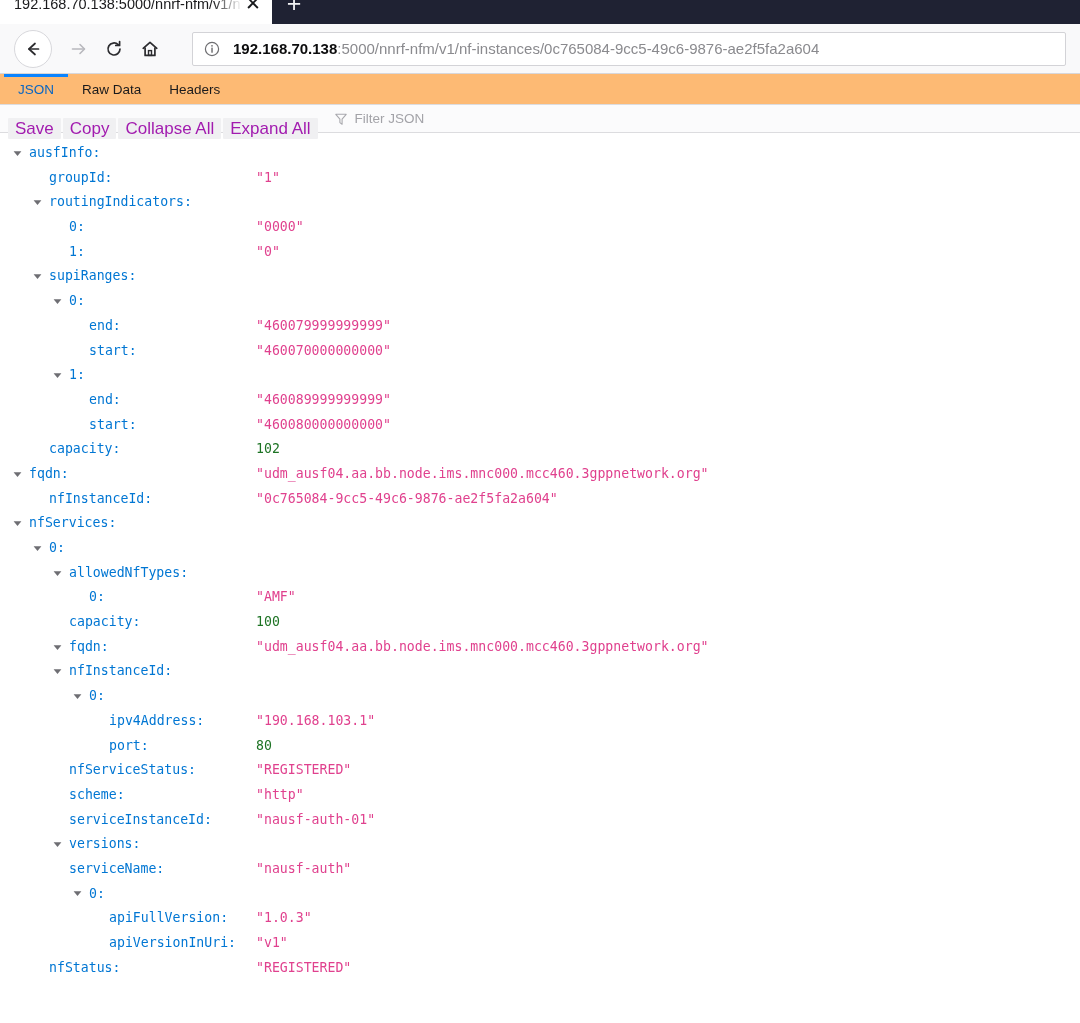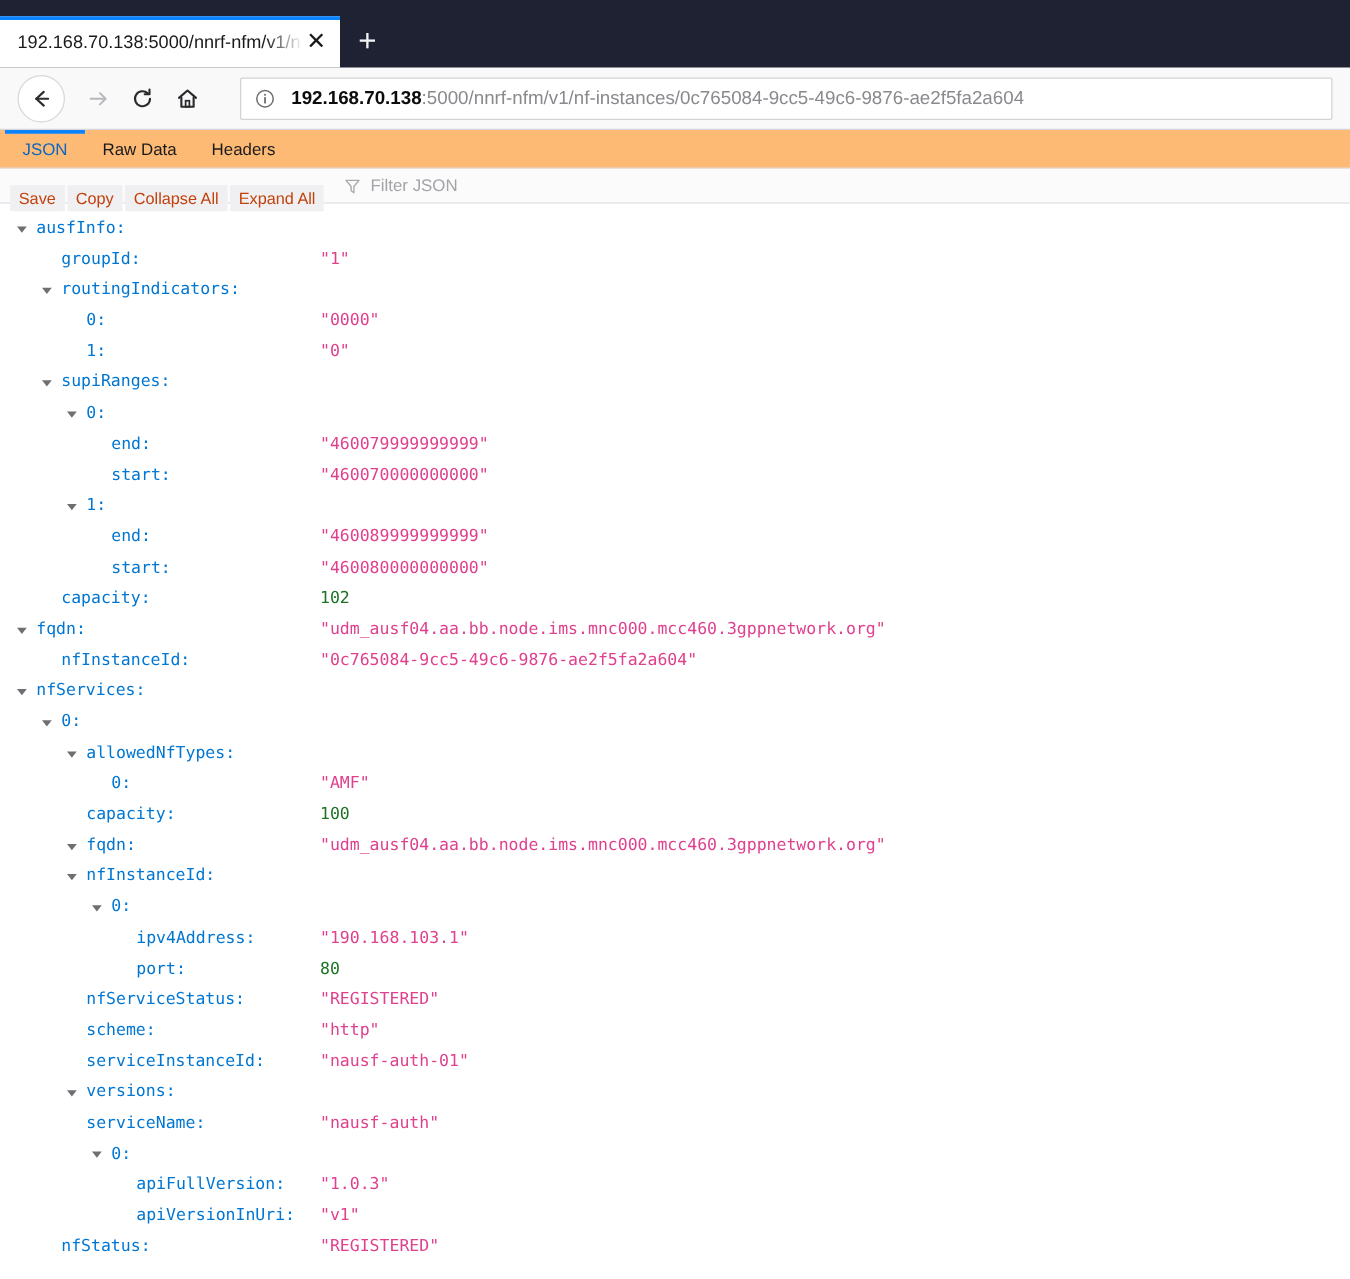--- a/index.html
+++ b/index.html
@@ -12,21 +12,21 @@
     width: 1080px;
     height: 1023px;
     overflow: hidden;
     font-family: "Liberation Sans", sans-serif;
     -webkit-font-smoothing: antialiased;
   }
 
   
   .tabstrip {
     position: relative;
-    height: 54px;
+    height: 24px;
     background: #1f2233;
     display: flex;
     align-items: flex-end;
   }
   .tab {
     position: relative;
     width: 272px;
     height: 41px;
     background: #ffffff;
     display: flex;
@@ -176,22 +176,22 @@
     align-items: center;
     padding-left: 8px;
     box-sizing: border-box;
     gap: 2px;
   }
   .jbtn {
     height: 21px;
     padding: 0 7px;
     display: flex;
     align-items: center;
-    font-size: 13px;
-    color: #c2410c;
+    font-size: 17px;
+    color: #a21caf;
     background: #f0f0f2;
     border: none;
     border-radius: 1px;
     cursor: pointer;
     font-family: "Liberation Sans", sans-serif;
     margin-top: 20px;
   }
   .jfilter {
     display: flex;
     align-items: center;

